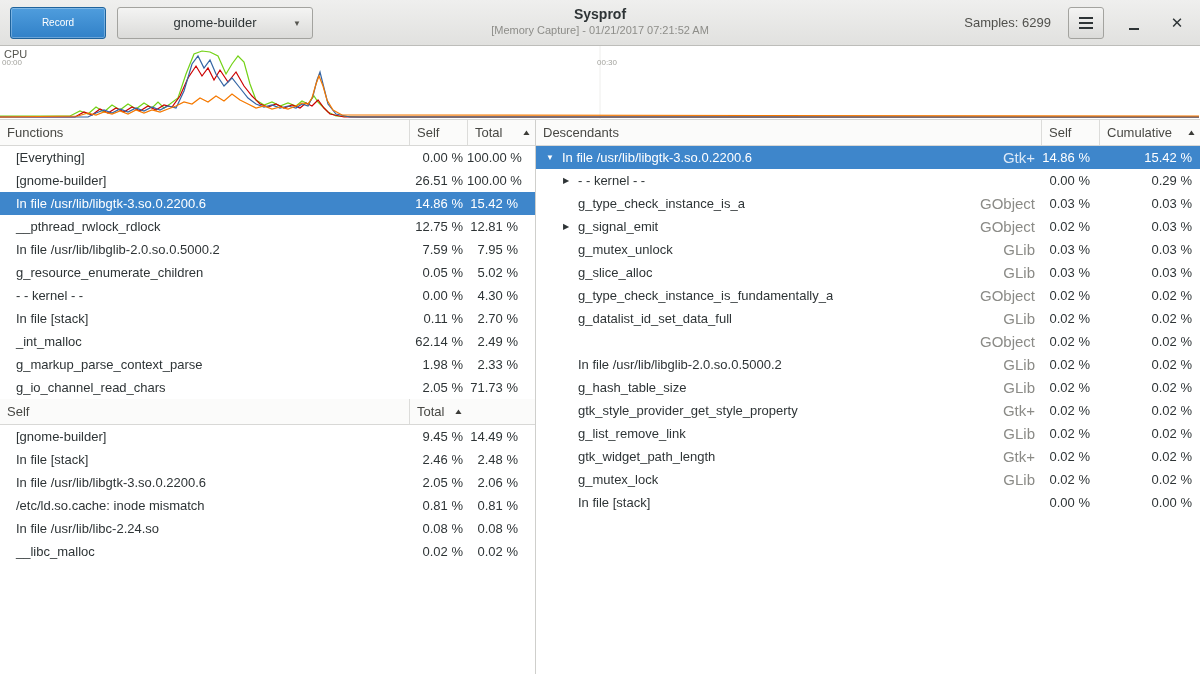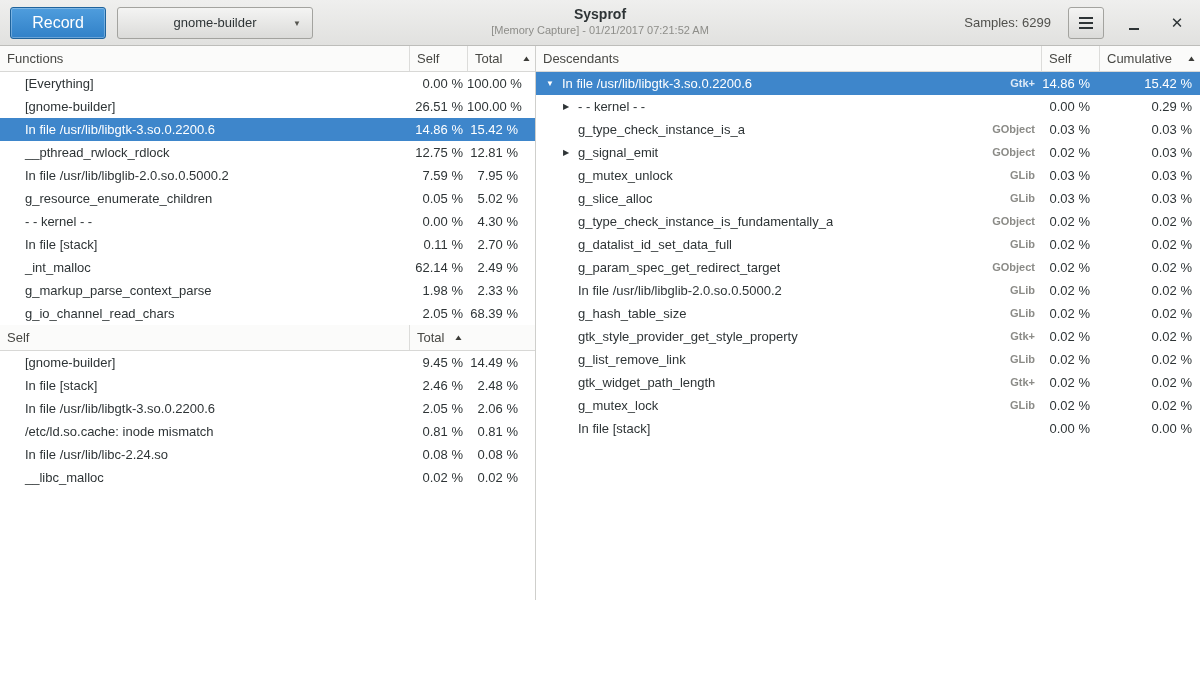--- a/index.html
+++ b/index.html
@@ -20,21 +20,21 @@
     display: flex;
     align-items: center;
     padding: 0 10px;
     position: relative;
   }
   .record-btn {
     height: 32px; width: 96px;
     border: 1px solid #1f639c; border-radius: 3px;
     background: linear-gradient(#4f9ddd, #3181c8);
     box-shadow: inset 0 0 0 1px rgba(255,255,255,.28);
-    color: #fff; font-size: 16px;
+    color: #fff; font-size: 10px;
   }
   .process-btn {
     height: 32px; width: 196px; margin-left: 11px;
     border: 1px solid #a3a39f; border-radius: 3px;
     background: linear-gradient(#f4f4f3, #dbdbd9);
     color: #2e3436; font-size: 13px;
     position: relative; text-align: center;
   }
   .process-btn .caret {
     position: absolute; right: 11px; top: 11px;
@@ -94,31 +94,31 @@
     float: right; margin: 9px 5px 0 0;
     font-size: 7px; line-height: 7px; color: #3c3c38;
     transform: scale(1.5, 1.1);
   }
 
   .rows { flex: none; }
   .trow { display: grid; height: 23px; line-height: 23px; }
   #functions-rows .trow, #callers-rows .trow { grid-template-columns: 1fr 58px 68px; }
   #descendants-rows .trow { grid-template-columns: 1fr 58px 101px; }
 
-  .cell-name { padding-left: 25px; white-space: nowrap; overflow: hidden; }
+  .cell-name { padding-left: 16px; white-space: nowrap; overflow: hidden; }
   .cell-num { text-align: right; white-space: nowrap; }
   .cell-self  { padding-right: 4px; }
   .cell-total { padding-right: 17px; }
   .dself { padding-right: 9px; }
   .dcum  { padding-right: 8px; }
 
   .dcell { display: flex; align-items: center; padding-left: 6px; }
   .expander { width: 16px; flex: none; text-align: center; font-size: 8px; color: #2e3436; }
   .fname { margin-left: 4px; white-space: nowrap; overflow: hidden; }
-  .lib { margin-left: auto; padding-left: 8px; padding-right: 6px; font-size: 11px; color: #8b8b87; flex: none; font-weight: bold; }
+  .lib { margin-left: auto; padding-left: 8px; padding-right: 6px; font-size: 15px; color: #8b8b87; flex: none; }
 
   .trow.selected { background: #3e86cb; color: #fff; }
   .trow.selected .expander { color: #fff; }
   .trow.selected .lib { color: #dce9f7; }
 </style>
 </head>
 <body>
 
 <div class="window">
 
@@ -142,20 +142,32 @@
       </button>
       <button class="winbtn">
         <span class="min-bar"></span>
       </button>
       <button class="winbtn">
         <span class="close-glyph">✕</span>
       </button>
     </div>
   </header>
 
+  <div class="cpu-area">
+    <svg id="cpu-svg" width="1200" height="74" viewBox="0 0 1200 74" preserveAspectRatio="none">
+      <line x1="600" y1="0" x2="600" y2="74" stroke="#eeeeec" stroke-width="1"></line>
+    <path d="M0 70 L70 70 L80 65 L88 68 L96 61 L104 66 L112 59 L120 64 L128 58 L136 63 L144 57 L152 62 L158 56 L164 62 L170 58 L178 52 L186 28 L194 8 L202 5 L210 6 L218 10 L226 28 L232 18 L238 10 L244 16 L250 38 L256 54 L264 59 L272 56 L280 60 L288 57 L296 60 L302 55 L308 58 L314 50 L318 56 L322 60 L328 66 L336 70 L360 71 L1199 71" fill="none" stroke="#73d216" stroke-width="1.2"></path>
+        <path d="M0 71 L75 71 L84 66 L92 69 L100 63 L108 67 L116 62 L124 66 L132 61 L140 65 L148 60 L156 64 L164 59 L172 61 L180 50 L188 32 L196 20 L202 30 L208 22 L214 34 L220 24 L228 36 L236 26 L244 40 L252 50 L260 58 L268 61 L276 58 L284 62 L292 59 L300 62 L306 57 L312 60 L318 54 L324 62 L330 68 L344 71 L1199 71" fill="none" stroke="#cc0000" stroke-width="1.2"></path>
+        <path d="M0 71 L88 71 L96 67 L104 64 L112 67 L120 63 L128 66 L136 62 L144 65 L152 61 L160 64 L168 60 L176 62 L184 45 L192 18 L198 10 L204 22 L210 14 L216 28 L224 40 L232 32 L240 42 L248 52 L256 58 L264 61 L272 59 L280 62 L288 60 L296 62 L302 58 L308 60 L313 50 L317 34 L320 26 L324 42 L328 58 L336 68 L350 71 L1199 71" fill="none" stroke="#3465a4" stroke-width="1.2"></path>
+        <path d="M0 71 L78 70 L88 67 L96 69 L104 66 L112 68 L120 65 L128 68 L136 64 L144 67 L152 64 L160 66 L168 63 L176 60 L184 56 L192 58 L200 52 L208 56 L216 50 L224 55 L232 48 L240 54 L248 58 L256 62 L264 60 L272 63 L280 61 L288 63 L296 60 L302 57 L308 58 L312 52 L316 38 L319 30 L323 40 L327 54 L333 64 L342 69 L1199 70" fill="none" stroke="#f57900" stroke-width="1.2"></path>
+      </svg>
+    <span class="cpu-label">CPU</span>
+    <span class="tlabel t0">00:00</span>
+    <span class="tlabel t1">00:30</span>
+  </div>
 
   <div class="content">
 
     <div class="left-col">
 
       <div class="thead left-grid">
         <span class="hcell">Functions</span>
         <span class="hcell">Self</span>
         <span class="hcell">
           <span class="sort-arrow">▲</span>
@@ -209,21 +221,21 @@
             <span class="cell-num cell-total">2.49 %</span>
           </div>
           <div class="trow">
             <span class="cell-name">g_markup_parse_context_parse</span>
             <span class="cell-num cell-self">1.98 %</span>
             <span class="cell-num cell-total">2.33 %</span>
           </div>
           <div class="trow">
             <span class="cell-name">g_io_channel_read_chars</span>
             <span class="cell-num cell-self">2.05 %</span>
-            <span class="cell-num cell-total">68.39 %</span>
+            <span class="cell-num cell-total">71.73 %</span>
           </div>
         </div>
 
       <div class="thead left-grid">
         <span class="hcell">Self</span>
         <span class="hcell">
           <span class="sort-arrow">▲</span>
           <span>Total</span>
         </span>
       </div>
@@ -339,21 +351,20 @@
               <span class="expander" style="margin-left: 16px;"></span>
               <span class="fname">g_datalist_id_set_data_full</span>
               <span class="lib">GLib</span>
             </span>
             <span class="cell-num dself">0.02 %</span>
             <span class="cell-num dcum">0.02 %</span>
           </div>
           <div class="trow">
             <span class="cell-name dcell">
               <span class="expander" style="margin-left: 16px;"></span>
-              <span class="fname">g_param_spec_get_redirect_target</span>
               <span class="lib">GObject</span>
             </span>
             <span class="cell-num dself">0.02 %</span>
             <span class="cell-num dcum">0.02 %</span>
           </div>
           <div class="trow">
             <span class="cell-name dcell">
               <span class="expander" style="margin-left: 16px;"></span>
               <span class="fname">In file /usr/lib/libglib-2.0.so.0.5000.2</span>
               <span class="lib">GLib</span>

